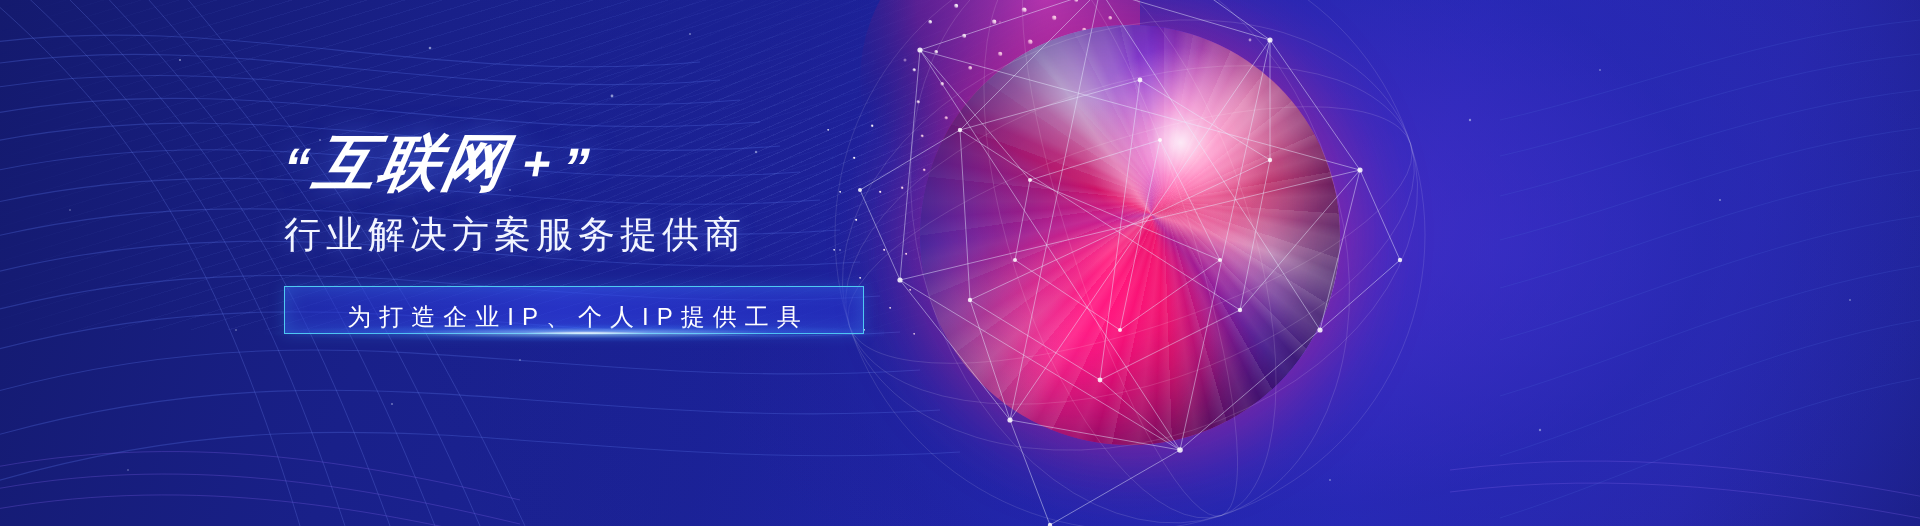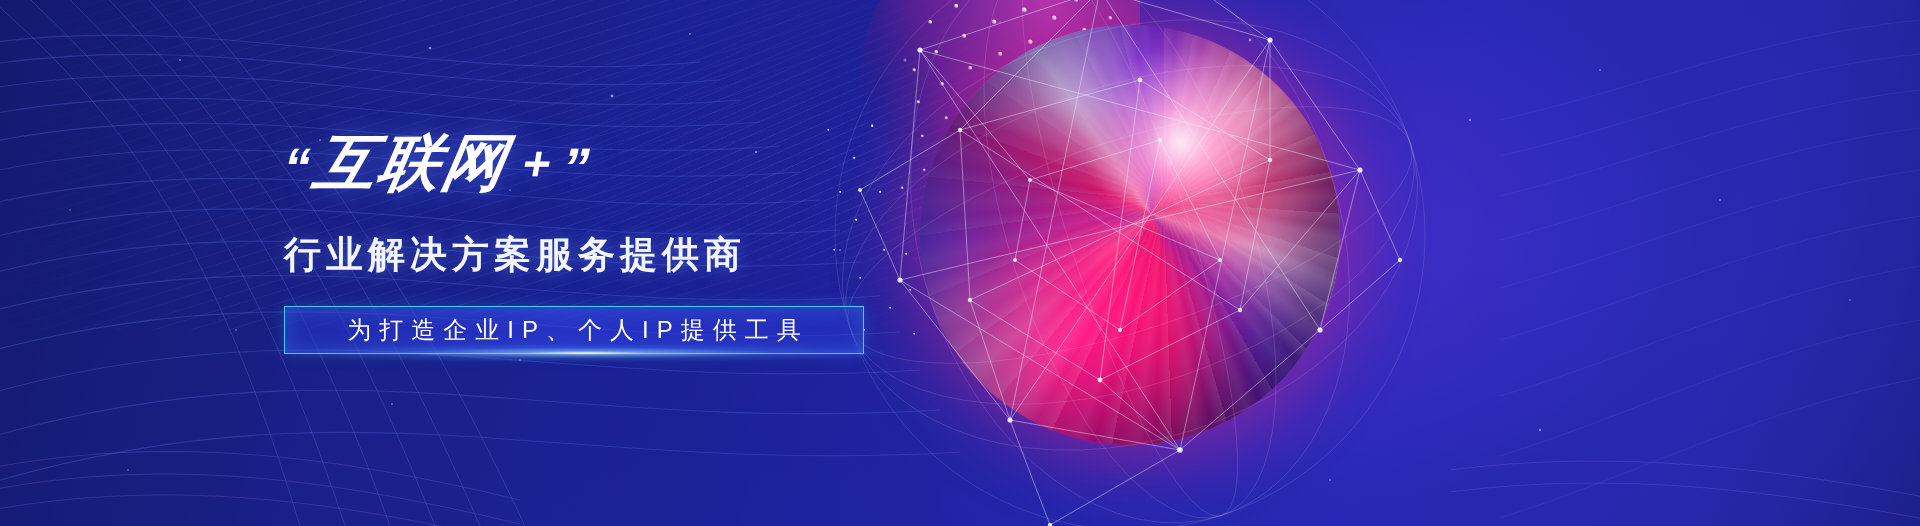--- a/index.html
+++ b/index.html
@@ -108,36 +108,36 @@
     letter-spacing:2px;
     line-height:1;
     white-space:nowrap;
     text-shadow:0 0 26px rgba(90,130,255,0.55);
   }
   .q{ font-size:54px; font-style:normal; font-weight:bold; transform:skewX(-12deg); display:inline-block; margin-right:2px; }
   .hl-main{ transform:skewX(-10deg); display:inline-block; }
   .plus{ font-size:48px; font-style:normal; font-weight:bold; margin:0 10px 6px 16px; transform:skewX(-10deg); display:inline-block; }
 
   .subline{
-    margin-top:36px;
+    margin-top:16px;
     color:#f2f5ff;
     font-size:37px;
-    font-weight:700;
+    font-weight:400;
     letter-spacing:5px;
     white-space:nowrap;
     text-shadow:0 0 18px rgba(110,150,255,0.45);
   }
 
   .tagbox{
     position:relative;
     margin-top:26px;
     width:580px; height:48px;
     border:1px solid #4fc9f2;
     background:linear-gradient(90deg, rgba(38,52,200,0.55) 0%, rgba(48,62,230,0.62) 48%, rgba(40,54,210,0.5) 100%);
-    display:flex; align-items:center; justify-content:center;
+    display:flex; align-items:flex-end; justify-content:center;
     box-shadow:0 0 22px rgba(70,170,255,0.30) inset, 0 0 14px rgba(60,160,255,0.25);
   }
   .tagbox-text{
     color:#ffffff;
     font-size:24px;
     font-weight:300;
     letter-spacing:8px;
     white-space:nowrap;
     text-indent:8px;
   }

